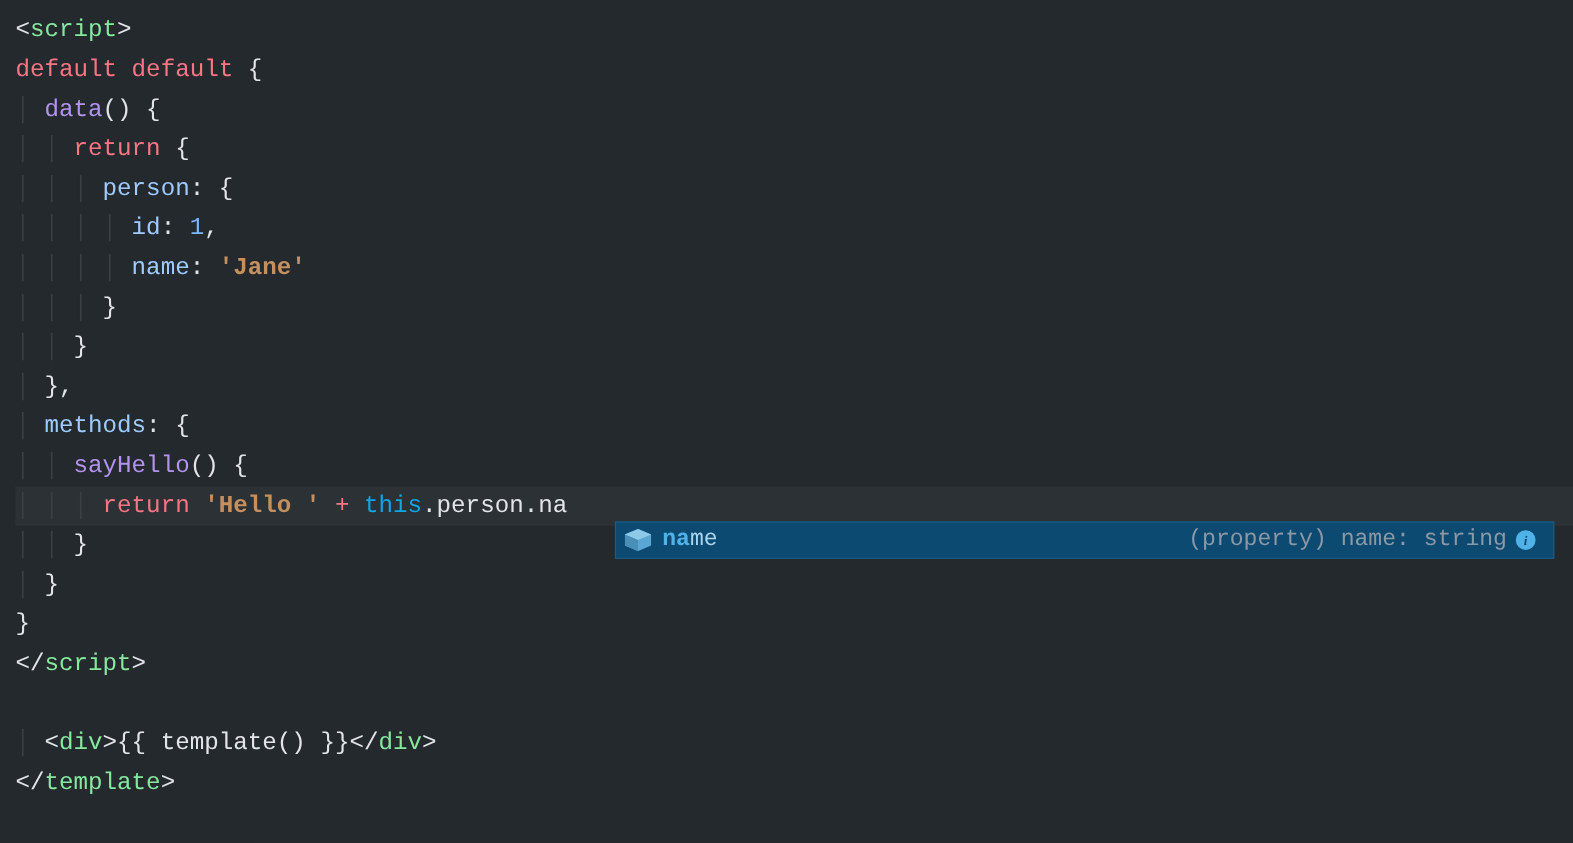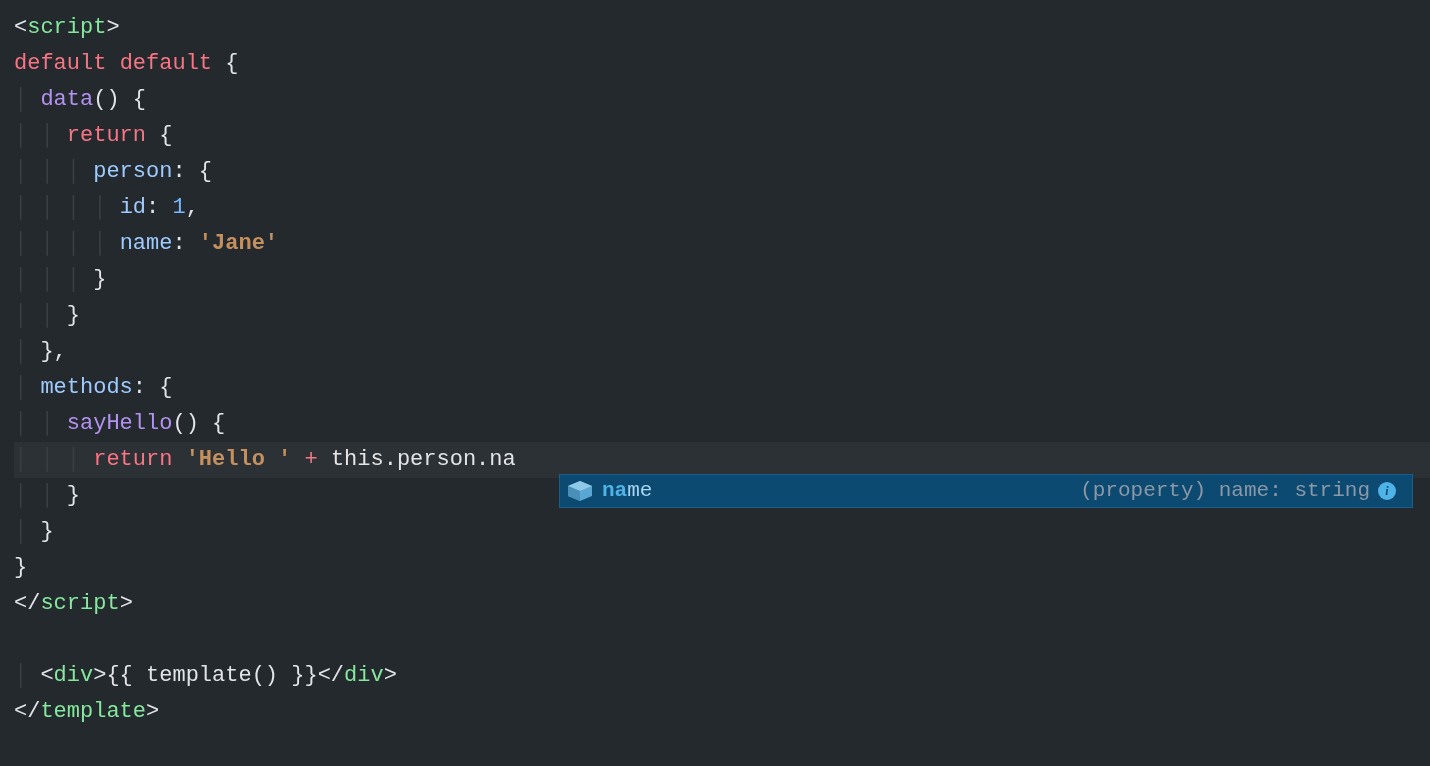--- a/index.html
+++ b/index.html
@@ -24,21 +24,21 @@
 .indent-guide { color: #3a3f44; }
 .tag-bracket { color: #e1e4e8; }
 .tag-name { color: #85e89d; }
 .keyword { color: #f97583; }
 .method { color: #b392f0; margin-top: 14px; }
 .property { color: #9ecbff; }
 .punct { color: #e1e4e8; }
 .string { color: #c49060; font-weight: bold; }
 .number { color: #79b8ff; }
 .operator { color: #f97583; }
-.this-kw { color: #e5e5e5; }
+.this-kw { color: #0ea5e9; }
 
 .autocomplete {
   position: absolute;
   left: 559px;
   top: 474px;
   width: 854px;
   height: 34px;
   display: flex;
   align-items: center;
   background: #0d4a72;

